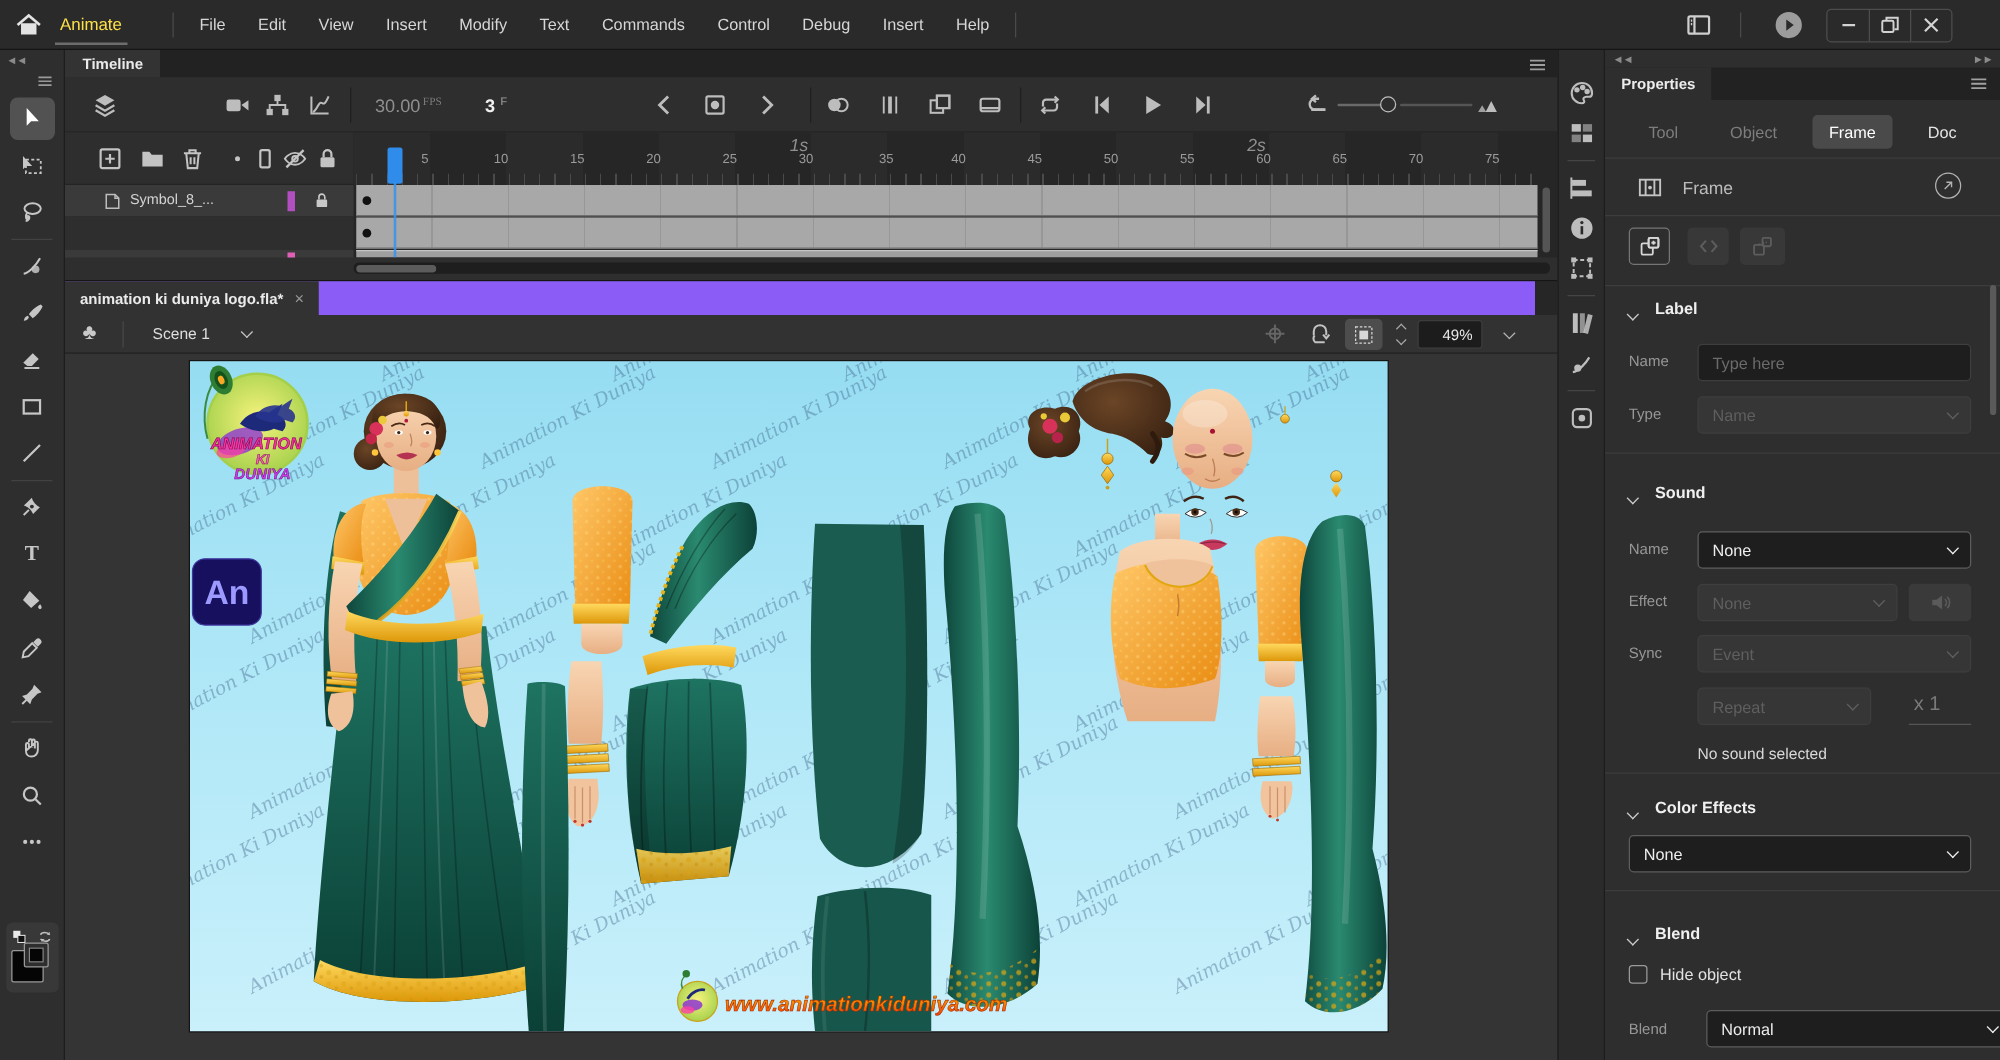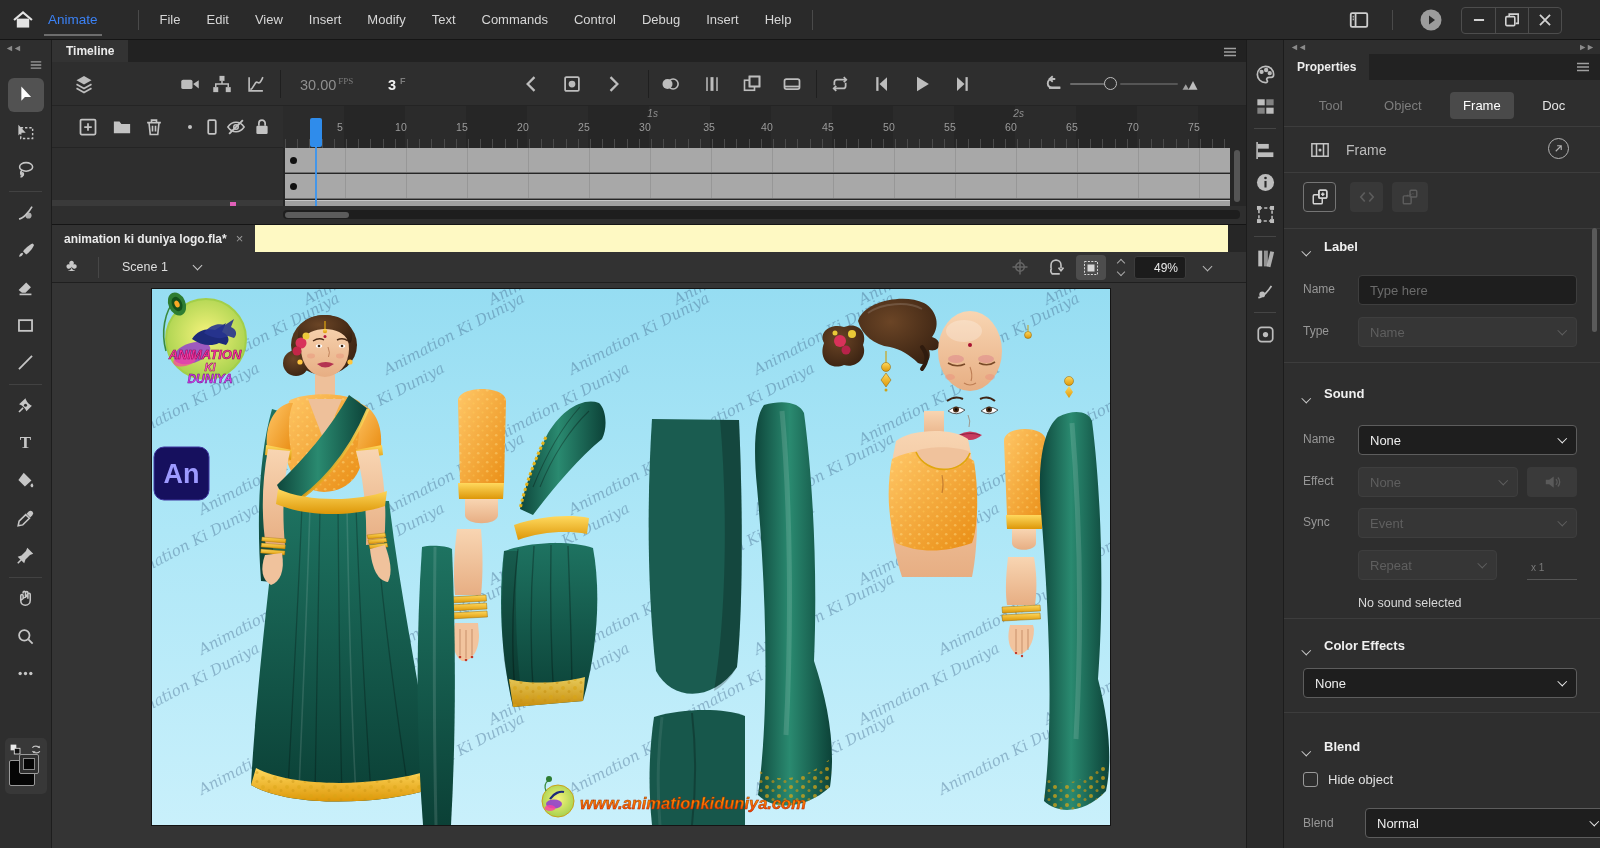--- a/index.html
+++ b/index.html
@@ -6,21 +6,21 @@
   *{box-sizing:border-box;}
   .app{position:relative;width:1600px;height:848px;background:#262626;overflow:hidden;
        font-family:"Liberation Sans",sans-serif;color:#cccccc;font-size:12px;
        -webkit-font-smoothing:antialiased;}
   svg{display:block;}
   .i{width:18px;height:18px;}
   
   .menubar{position:absolute;left:0;top:0;width:1600px;height:40px;background:#2a2a2a;
            border-bottom:1px solid #151515;display:flex;align-items:center;}
   .home{width:22px;height:22px;margin:0 10px 0 12px;color:#e3e3e3;}
-  .app-title{color:#3b82f6;font-size:13.5px;margin-right:28px;position:relative;padding:0 4px;}
+  .app-title{color:#fde047;font-size:13.5px;margin-right:28px;position:relative;padding:0 4px;}
   .app-title::after{content:"";position:absolute;left:0;right:0;bottom:-9px;height:2px;background:#6d6d6d;}
   .vsep{width:1px;height:20px;background:#4a4a4a;margin:0 8px;}
   .menu-item{padding:0 13px;font-size:13px;color:#d6d6d6;cursor:default;}
   .mb-right{position:absolute;right:0;top:0;height:40px;display:flex;align-items:center;}
   .panel-toggle{width:22px;height:22px;color:#cfcfcf;margin-right:14px;}
   .playcircle{width:24px;height:24px;margin:0 18px;}
   .winctl{display:flex;border:1px solid #4d4d4d;border-radius:4px;height:27px;margin-right:38px;overflow:hidden;}
   .winbtn{width:33px;display:flex;align-items:center;justify-content:center;color:#d2d2d2;}
   .winbtn + .winbtn{border-left:1px solid #4d4d4d;}
   
@@ -59,33 +59,33 @@
   .lswatch{position:absolute;left:178px;top:5px;width:6px;height:16px;}
   .llock{position:absolute;left:198px;top:5px;width:15px;height:15px;color:#c9c9c9;}
   .lsliver{position:absolute;left:0;top:160px;width:231px;height:6px;background:#3a3a3a;overflow:hidden;}
   
   .frames{position:absolute;left:231px;top:66px;width:963px;height:100px;background:#262626;overflow:hidden;}
   .ruler{position:absolute;left:0;top:0;width:947px;height:42px;background:#282828;
          background-image:repeating-linear-gradient(90deg,#2b2b2b 0 61px,#262626 61px 122px);}
   .ruler-ticks{position:absolute;left:2px;right:0;bottom:0;height:9px;
       background-image:repeating-linear-gradient(90deg,#4a4a4a 0 1px,transparent 1px 12.2px);}
   .rnum{position:absolute;top:15px;width:26px;margin-left:-13px;text-align:center;color:#9b9b9b;font-size:10.5px;}
-  .rsec{position:absolute;top:2px;width:26px;margin-left:-13px;text-align:right;color:#8f8f8f;font-size:10px;font-style:italic;}
+  .rsec{position:absolute;top:2px;width:26px;margin-left:-13px;text-align:left;color:#8f8f8f;font-size:14px;font-style:italic;}
   .frow{position:absolute;left:2px;width:945px;height:25px;background:#a8a8a8;border-bottom:1px solid #6f6f6f;
         background-image:repeating-linear-gradient(90deg,transparent 0 60px,rgba(0,0,0,.10) 60px 61px);}
   .kfdot{position:absolute;left:4.5px;top:9px;width:7px;height:7px;border-radius:50%;background:#111111;}
   .fsliver{position:absolute;left:2px;top:94px;width:945px;height:6px;background:#9f9f9f;border-top:1px solid #c6c6c6;}
   .playhead{position:absolute;top:12px;width:12px;height:29px;background:#2f8ceb;border-radius:2px;}
   .phline{position:absolute;top:40px;width:2.5px;height:60px;background:rgba(56,148,240,.9);}
   .vsb{position:absolute;left:951px;top:44px;width:6px;height:52px;background:#555555;border-radius:3px;}
   .hsb-track{position:absolute;left:231px;top:170px;width:957px;height:9px;background:#1e1e1e;border-radius:4px;}
   .hsb-thumb{position:absolute;left:2px;top:1.5px;width:64px;height:6px;background:#5c5c5c;border-radius:3px;}
   
   .docarea{position:absolute;left:52px;top:225px;width:1194px;bottom:0;background:#262626;}
-  .doc-tabbar{position:absolute;left:0;top:0;right:18px;height:27px;background:#fef9c3;display:flex;}
+  .doc-tabbar{position:absolute;left:0;top:0;right:18px;height:27px;background:#8b5cf6;display:flex;}
   .doc-tab{display:flex;align-items:center;gap:9px;padding:0 12px;background:#323232;color:#ebebeb;font-weight:bold;font-size:12px;}
   .doc-close{color:#9a9a9a;font-size:13px;font-weight:normal;}
   .editbar{position:absolute;left:0;top:27px;right:0;height:31px;background:#323232;border-bottom:1px solid #1f1f1f;}
   .club{position:absolute;left:14px;top:4px;font-size:17px;color:#c9c9c9;}
   .eb-sep{position:absolute;left:46px;top:5px;width:1px;height:21px;background:#474747;}
   .scene-label{position:absolute;left:70px;top:8px;font-size:12.5px;color:#dedede;}
   .chev{display:inline-block;width:7px;height:7px;border-right:1.7px solid currentColor;border-bottom:1.7px solid currentColor;transform:rotate(45deg);}
   .scene-chev{position:absolute;left:142px;top:10px;color:#c9c9c9;}
   .eb-ic{position:absolute;top:5px;width:20px;height:20px;color:#8f8f8f;}
   .clipbtn{position:absolute;left:1024px;top:3px;width:30px;height:25px;background:#4d4d4d;border-radius:4px;
@@ -129,21 +129,21 @@
   .flabel{position:absolute;left:19px;font-size:12px;color:#979797;}
   .ffield{position:absolute;left:74px;width:219px;height:30px;border-radius:4px;font-size:13px;
           display:flex;align-items:center;padding:0 11px;}
   .ffield .chev{margin-left:auto;width:6.5px;height:6.5px;margin-top:-3px;}
   .en-field{background:#1e1e1e;border:1px solid #5d5d5d;color:#ededed;}
   .dis-field{background:#363636;border:1px solid #3e3e3e;color:#5f5f5f;}
   .txtinput{background:#1e1e1e;border:1px solid #3e3e3e;color:#e8e8e8;outline:none;font-family:"Liberation Sans",sans-serif;}
   .txtinput::placeholder{color:#6b6b6b;}
   .spkbtn{position:absolute;left:243px;width:50px;height:30px;background:#3a3a3a;border-radius:4px;color:#5a5a5a;
           display:flex;align-items:center;justify-content:center;}
-  .loopcount{position:absolute;left:243px;width:50px;height:30px;color:#7a7a7a;font-size:10px;display:flex;align-items:flex-end;
+  .loopcount{position:absolute;left:243px;width:50px;height:30px;color:#7a7a7a;font-size:16px;display:flex;align-items:flex-end;
              padding:0 4px 6px;border-bottom:1px solid #555555;}
   .status-txt{position:absolute;left:74px;font-size:12.5px;color:#d8d8d8;}
   .checkbox{position:absolute;left:19px;width:15px;height:15px;border:1.5px solid #9a9a9a;border-radius:3px;background:transparent;}
   .cb-label{position:absolute;left:44px;font-size:13px;color:#e2e2e2;}
   .pr-scroll{position:absolute;right:3px;top:188px;width:5px;height:104px;background:#5a5a5a;border-radius:3px;}
 </style>
 </head>
 <body>
 
 <div class="app">
@@ -479,20 +479,36 @@
           </svg>
         </span>
       <span class="lh-ic" style="left:200px">
           <svg viewBox="0 0 16 16">
             <rect x="3.5" y="7" width="9" height="6.5" rx="1" fill="currentColor"></rect>
             <path d="M5.5 7V5a2.5 2.5 0 0 1 5 0v2" fill="none" stroke="currentColor" stroke-width="1.4"></path>
           </svg>
         </span>
     </div>
 
+    <div class="lrow" style="top:108px">
+      <span class="pg">
+          <svg viewBox="0 0 16 16" fill="none" stroke="currentColor" stroke-width="1.2">
+            <path d="M3 2.5h7l3 3v8H3z"></path>
+            <path d="M10 2.5v3h3"></path>
+          </svg>
+        </span>
+      <span class="lname">Symbol_8_...</span>
+      <span class="lswatch" style="background: rgb(177, 79, 192);"></span>
+      <span class="llock">
+          <svg viewBox="0 0 16 16">
+            <rect x="3.5" y="7" width="9" height="6.5" rx="1" fill="currentColor"></rect>
+            <path d="M5.5 7V5a2.5 2.5 0 0 1 5 0v2" fill="none" stroke="currentColor" stroke-width="1.4"></path>
+          </svg>
+        </span>
+    </div>
     <div class="lsliver">
         <span style="position:absolute;left:178px;top:2px;width:6px;height:10px;background:#e060b8"></span>
       </div>
 
     <div class="frames">
       <div class="ruler">
         <div id="ruler-secs">
             <span class="rsec" style="left: 361.9px;">1s</span>
             <span class="rsec" style="left: 727.9px;">2s</span>
           </div>

